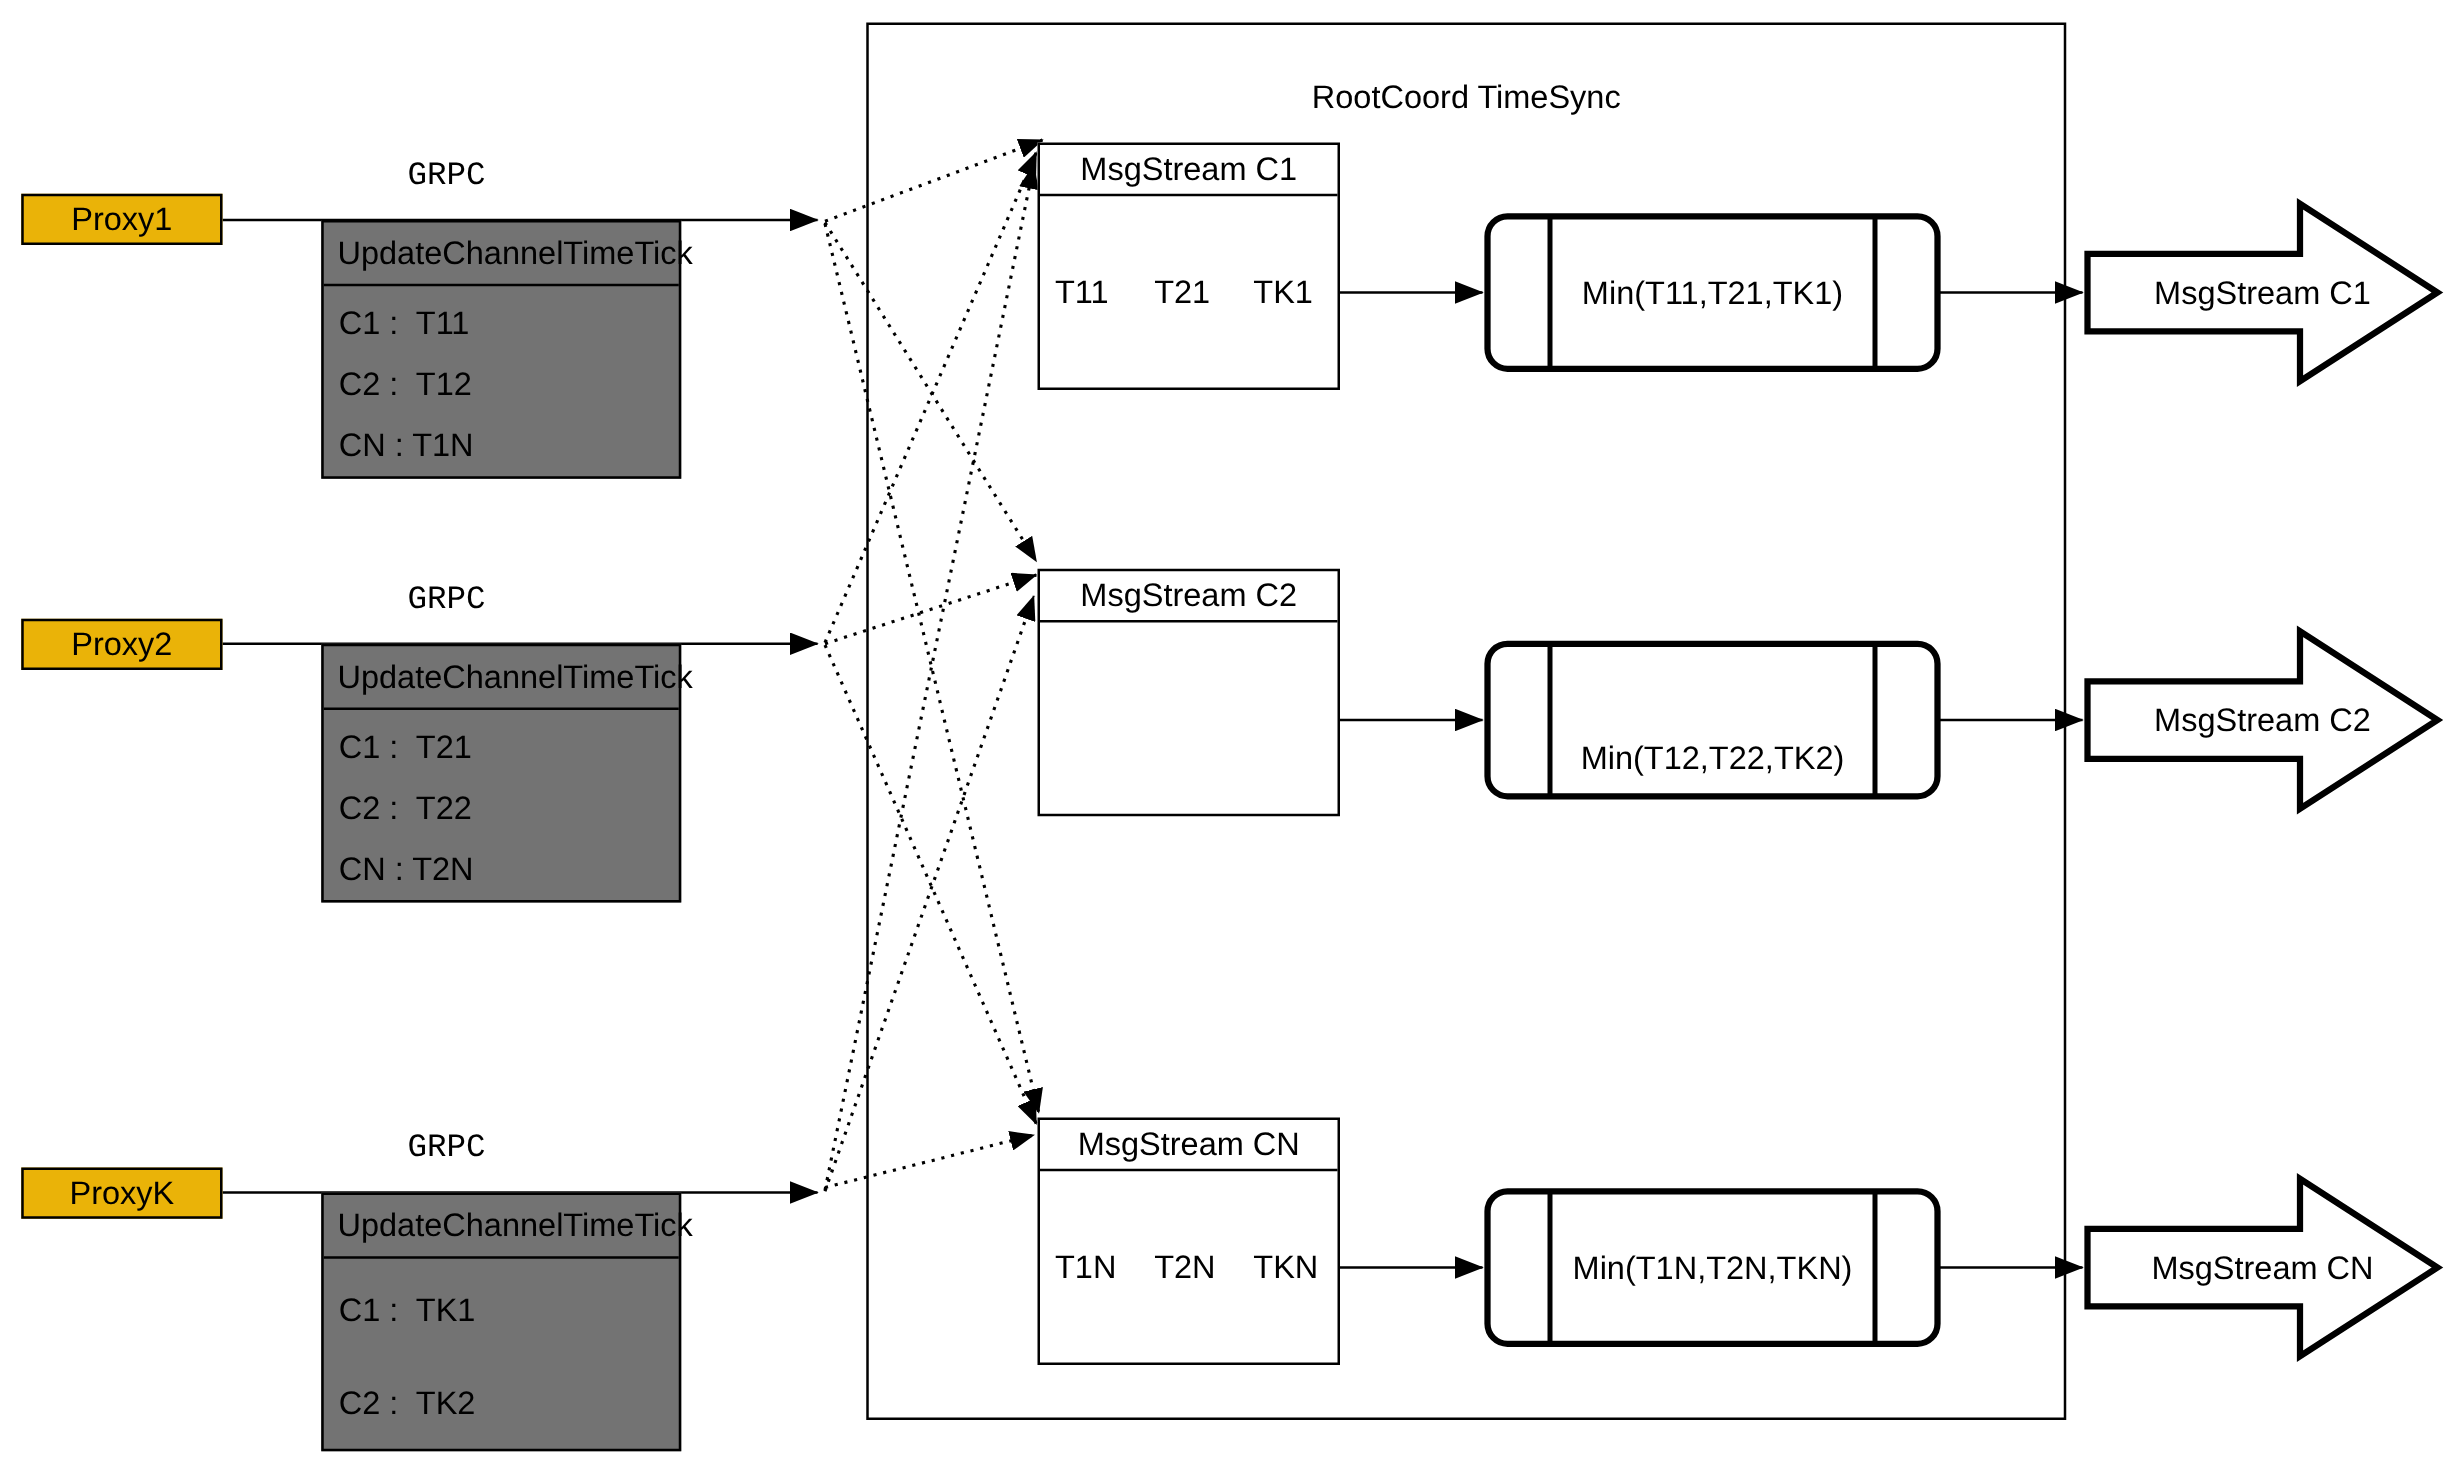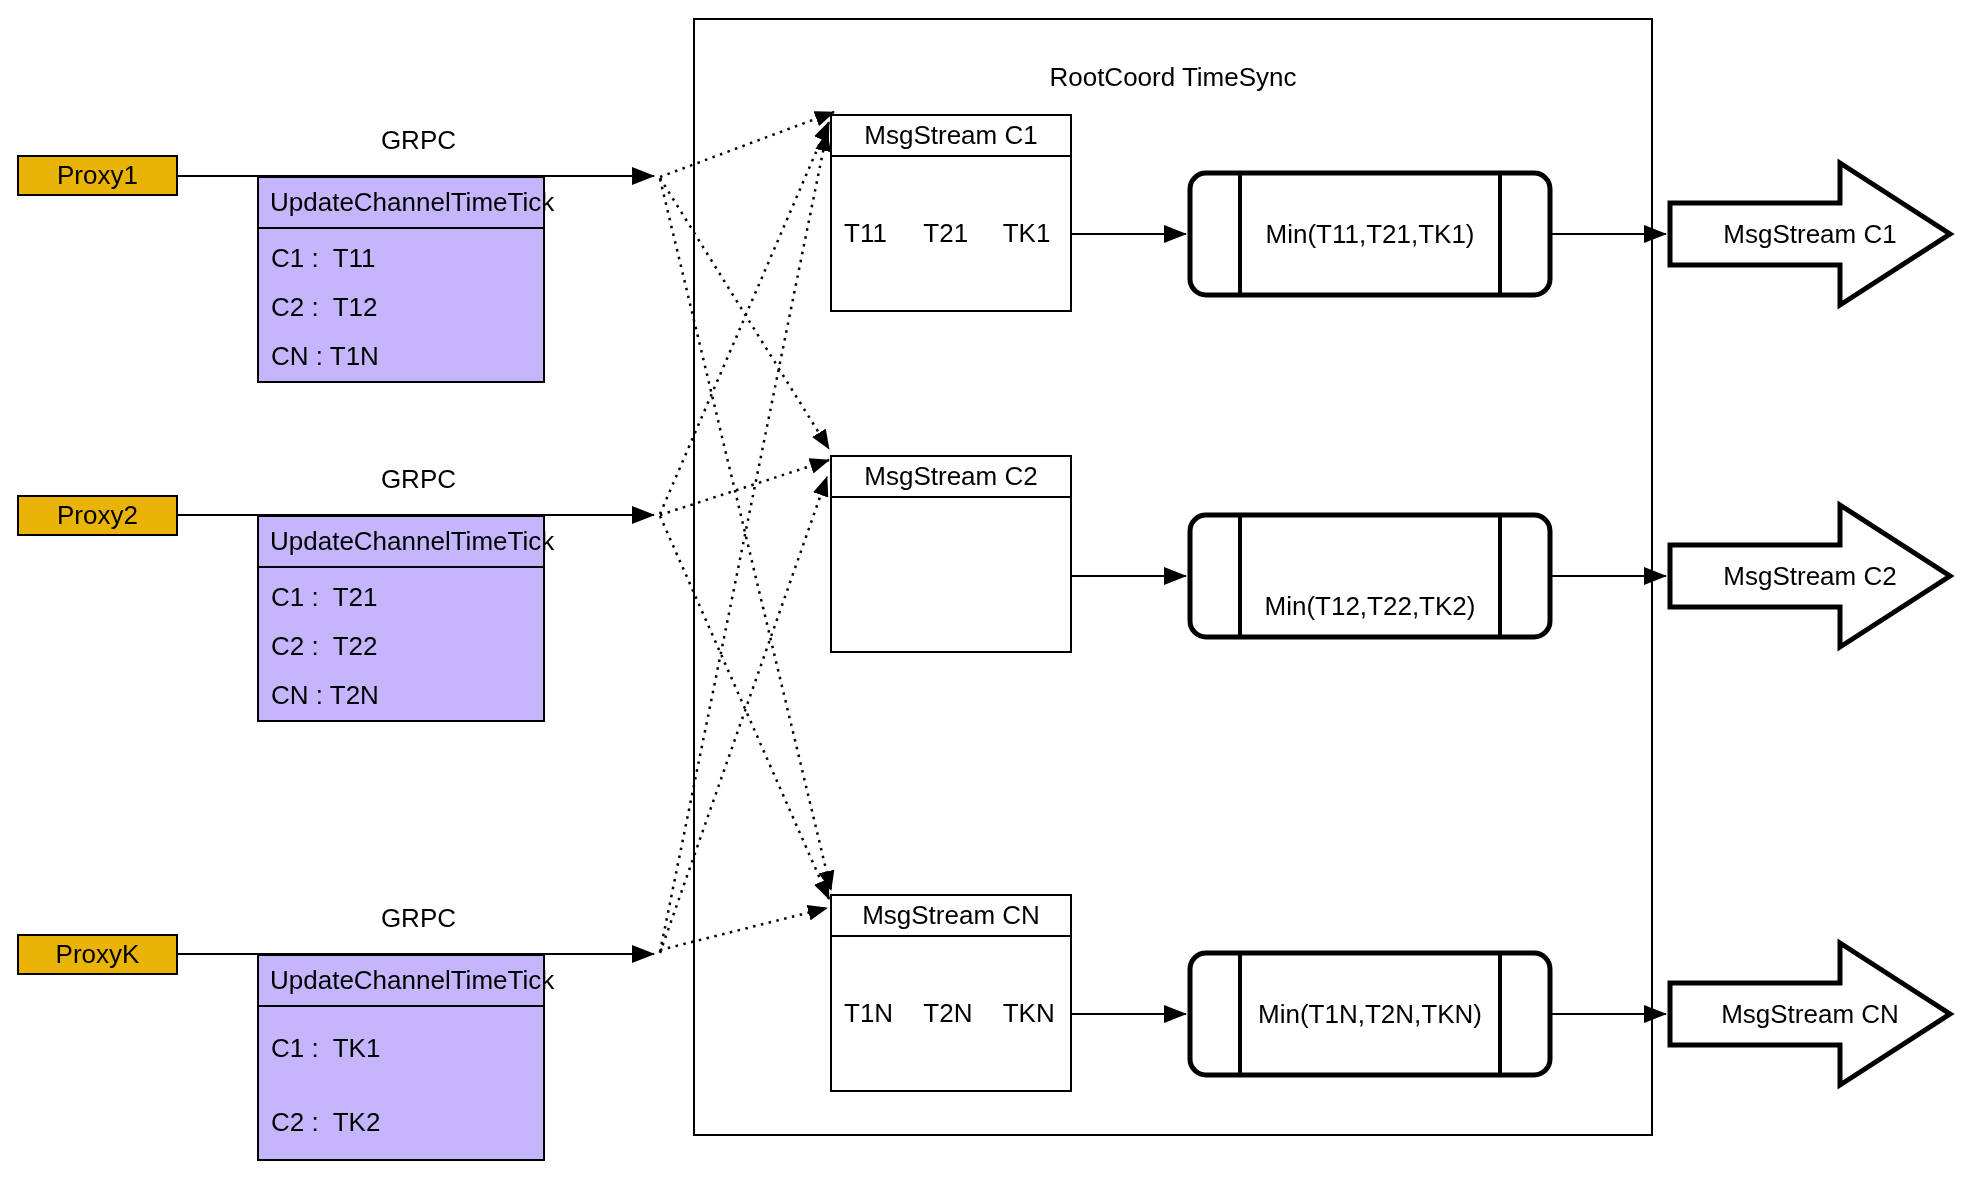--- a/index.html
+++ b/index.html
@@ -15,26 +15,26 @@
     border:2px solid #000;background:transparent;margin-left:36px;
   }
   .rc-title{position:absolute;left:0;top:42px;width:100%;text-align:center;}
   
   .proxy{
     position:absolute;left:17px;width:161px;height:41px;border:2.5px solid #000;
     background:#eab308;display:flex;align-items:center;justify-content:center;
   }
   .p1{top:155px}.p2{top:495px}.p3{top:934px}
   
-  .grpc{position:absolute;left:316px;width:140px;text-align:right;}
+  .grpc{position:absolute;left:326px;width:140px;text-align:left;font-family:Liberation Mono, monospace;}
   .g1{top:125px}.g2{top:464px}.g3{top:903px}
   
   .ticktable{
     position:absolute;left:257px;width:288px;height:207px;
-    border:2px solid #000;background:#c4b5fd;display:flex;flex-direction:column;
+    border:2px solid #000;background:#737373;display:flex;flex-direction:column;
   }
   .t1{top:176px}.t2{top:515px}.t3{top:954px}
   .tick-head{
     height:51px;border-bottom:2px solid #000;display:flex;align-items:center;
     padding-left:11px;white-space:pre;
   }
   .tick-rows{flex:1;display:flex;flex-direction:column;padding-top:5px;}
   .tick-row{flex:1;display:flex;align-items:center;padding-left:12px;white-space:pre;}
   
   .stream{

